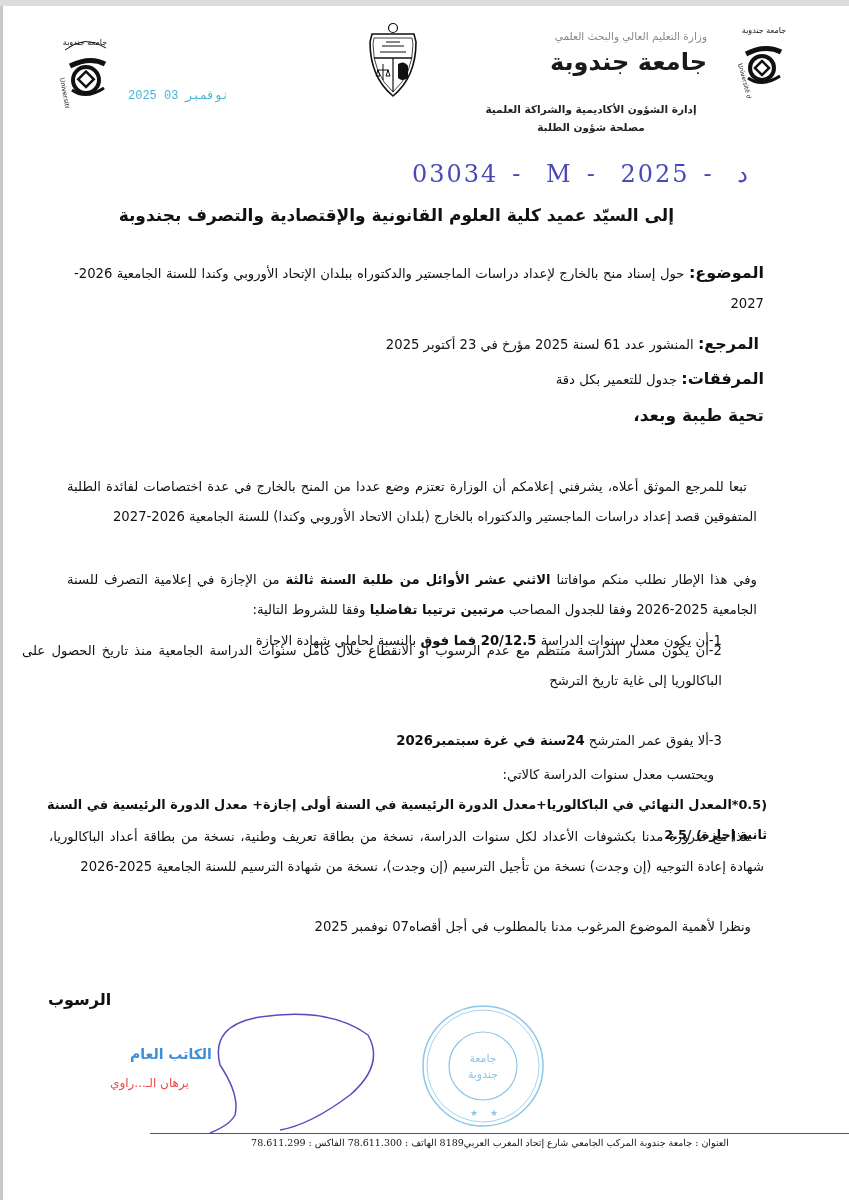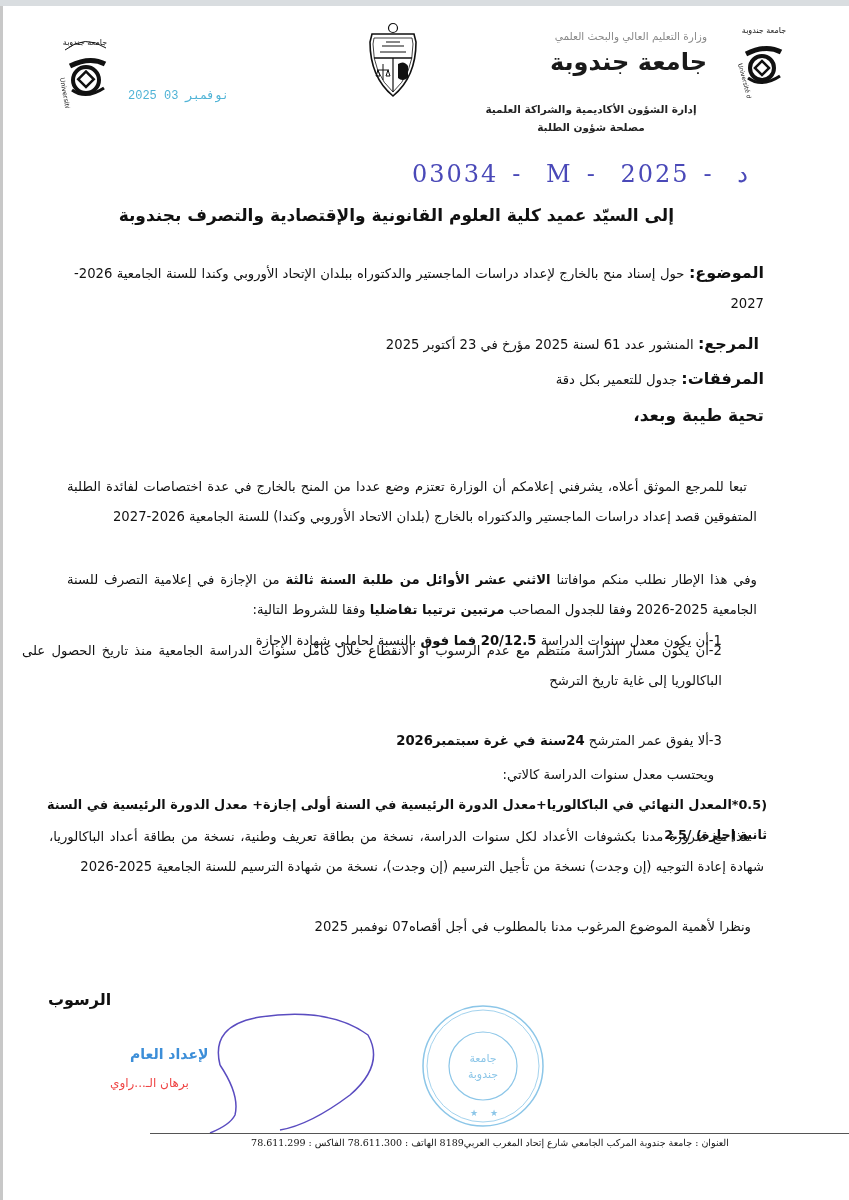--- a/index.html
+++ b/index.html
@@ -147,21 +147,21 @@
 <div class="body-text rtl" style="top:822px; right:85px; width:715px; text-indent:14px;">هذا مع ضرورة مدنا بكشوفات الأعداد لكل سنوات الدراسة، نسخة من بطاقة تعريف وطنية، نسخة من بطاقة أعداد الباكالوريا، شهادة إعادة التوجيه (إن وجدت) نسخة من تأجيل الترسيم (إن وجدت)، نسخة من شهادة الترسيم للسنة الجامعية 2025-2026</div>
 
 <div class="body-text rtl" style="top:912px; right:98px; width:600px;">ونظرا لأهمية الموضوع المرغوب مدنا بالمطلوب في أجل أقصاه07 نوفمبر 2025</div>
 
 <div class="salam rtl">الرسوب</div>
 
 <svg class="sig-scribble" viewBox="0 0 190 130">
   <path d="M20 60 Q10 20 60 12 Q130 2 168 30 Q185 60 150 90 Q110 120 80 125 M20 60 Q40 90 35 110 Q30 120 10 128" fill="none" stroke="#5a4cc0" stroke-width="1.5"></path>
 </svg>
 
-<div class="sig-title rtl">لإعداد العام</div>
+<div class="sig-title rtl">الكاتب العام</div>
 <div class="sig-name rtl">برهان الـ...راوي</div>
 
 <svg class="seal" viewBox="0 0 130 128">
   <circle cx="65" cy="64" r="60" fill="none" stroke="#8cc6e8" stroke-width="1.5"></circle>
   <circle cx="65" cy="64" r="56" fill="none" stroke="#8cc6e8" stroke-width="0.8"></circle>
   <circle cx="65" cy="64" r="34" fill="none" stroke="#8cc6e8" stroke-width="1.2"></circle>
   <text x="65" y="60" text-anchor="middle" font-size="11" fill="#8cc6e8" font-family="DejaVu Sans, sans-serif">جامعة</text>
   <text x="65" y="76" text-anchor="middle" font-size="11" fill="#8cc6e8" font-family="DejaVu Sans, sans-serif">جندوبة</text>
   <text x="52" y="114" font-size="9" fill="#8cc6e8">★</text>
   <text x="72" y="114" font-size="9" fill="#8cc6e8">★</text>

